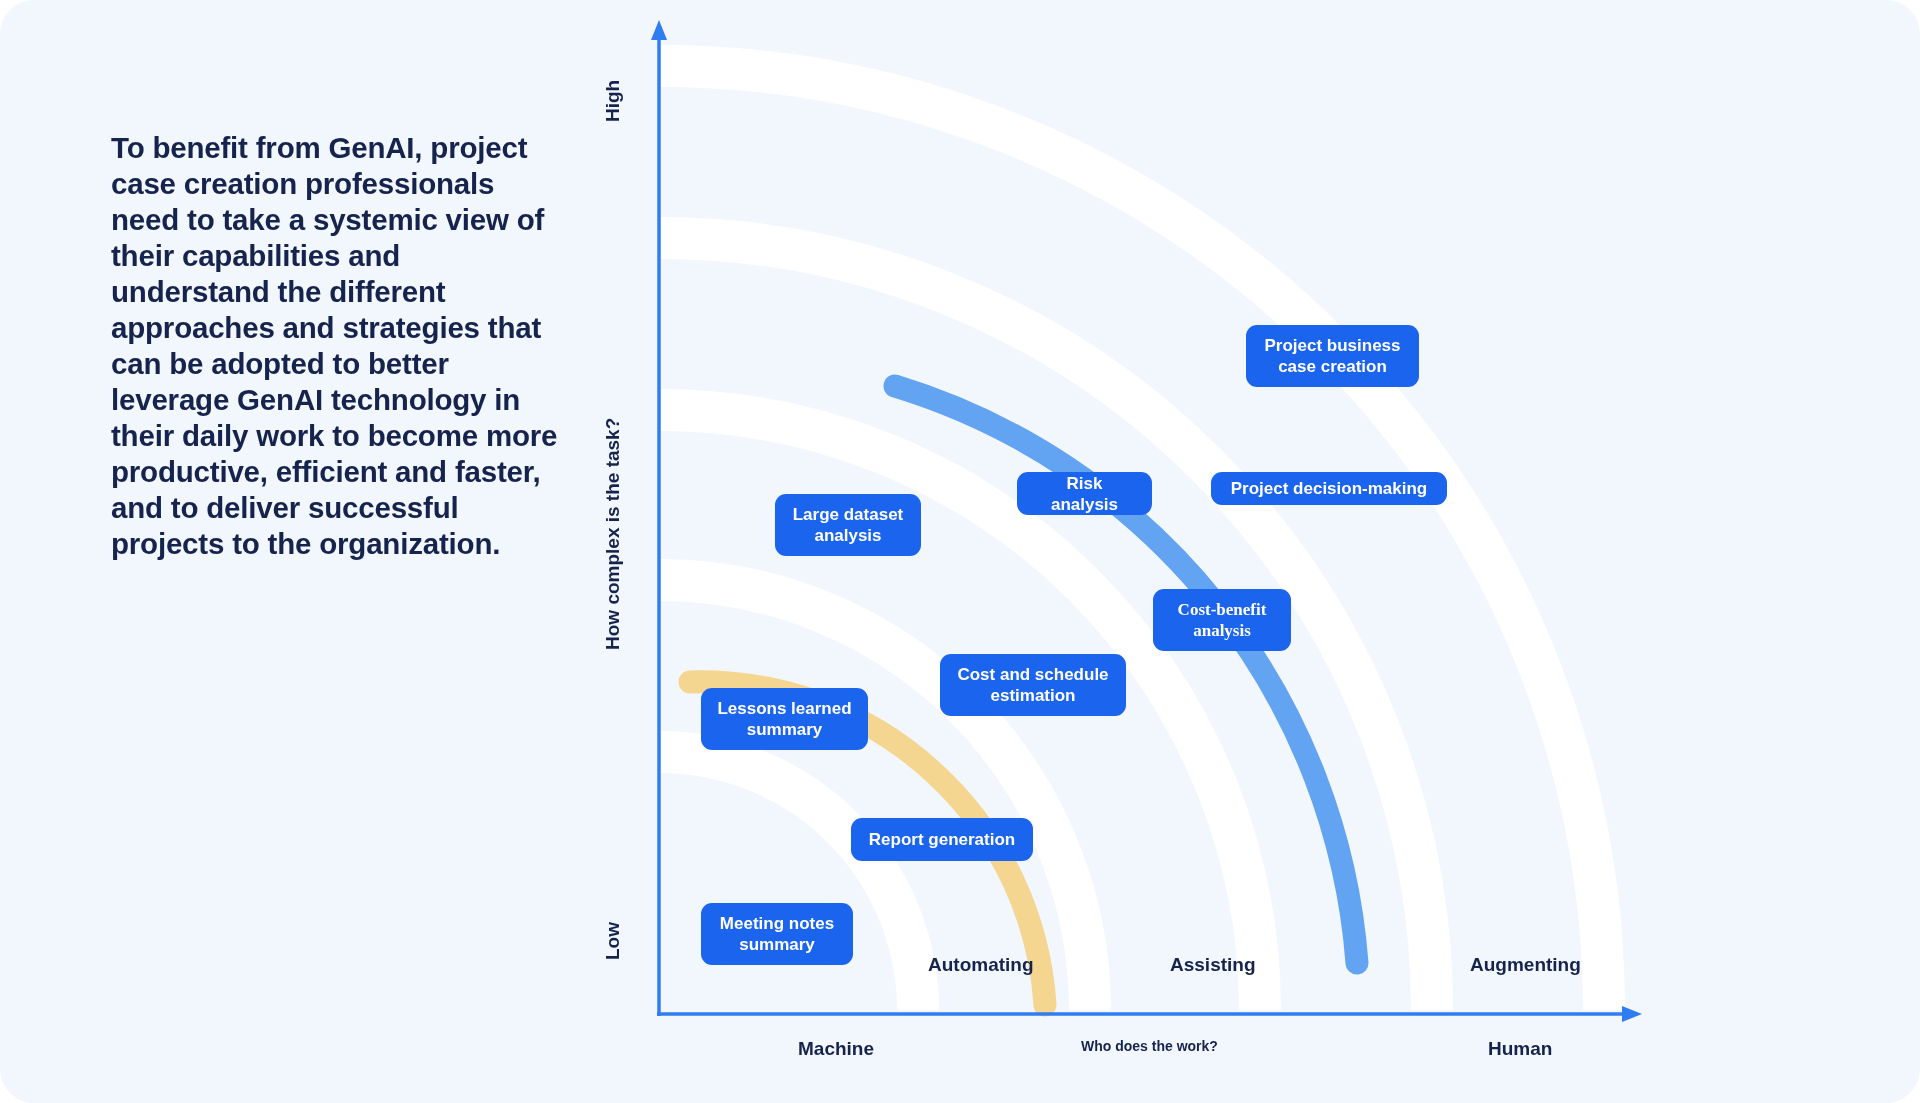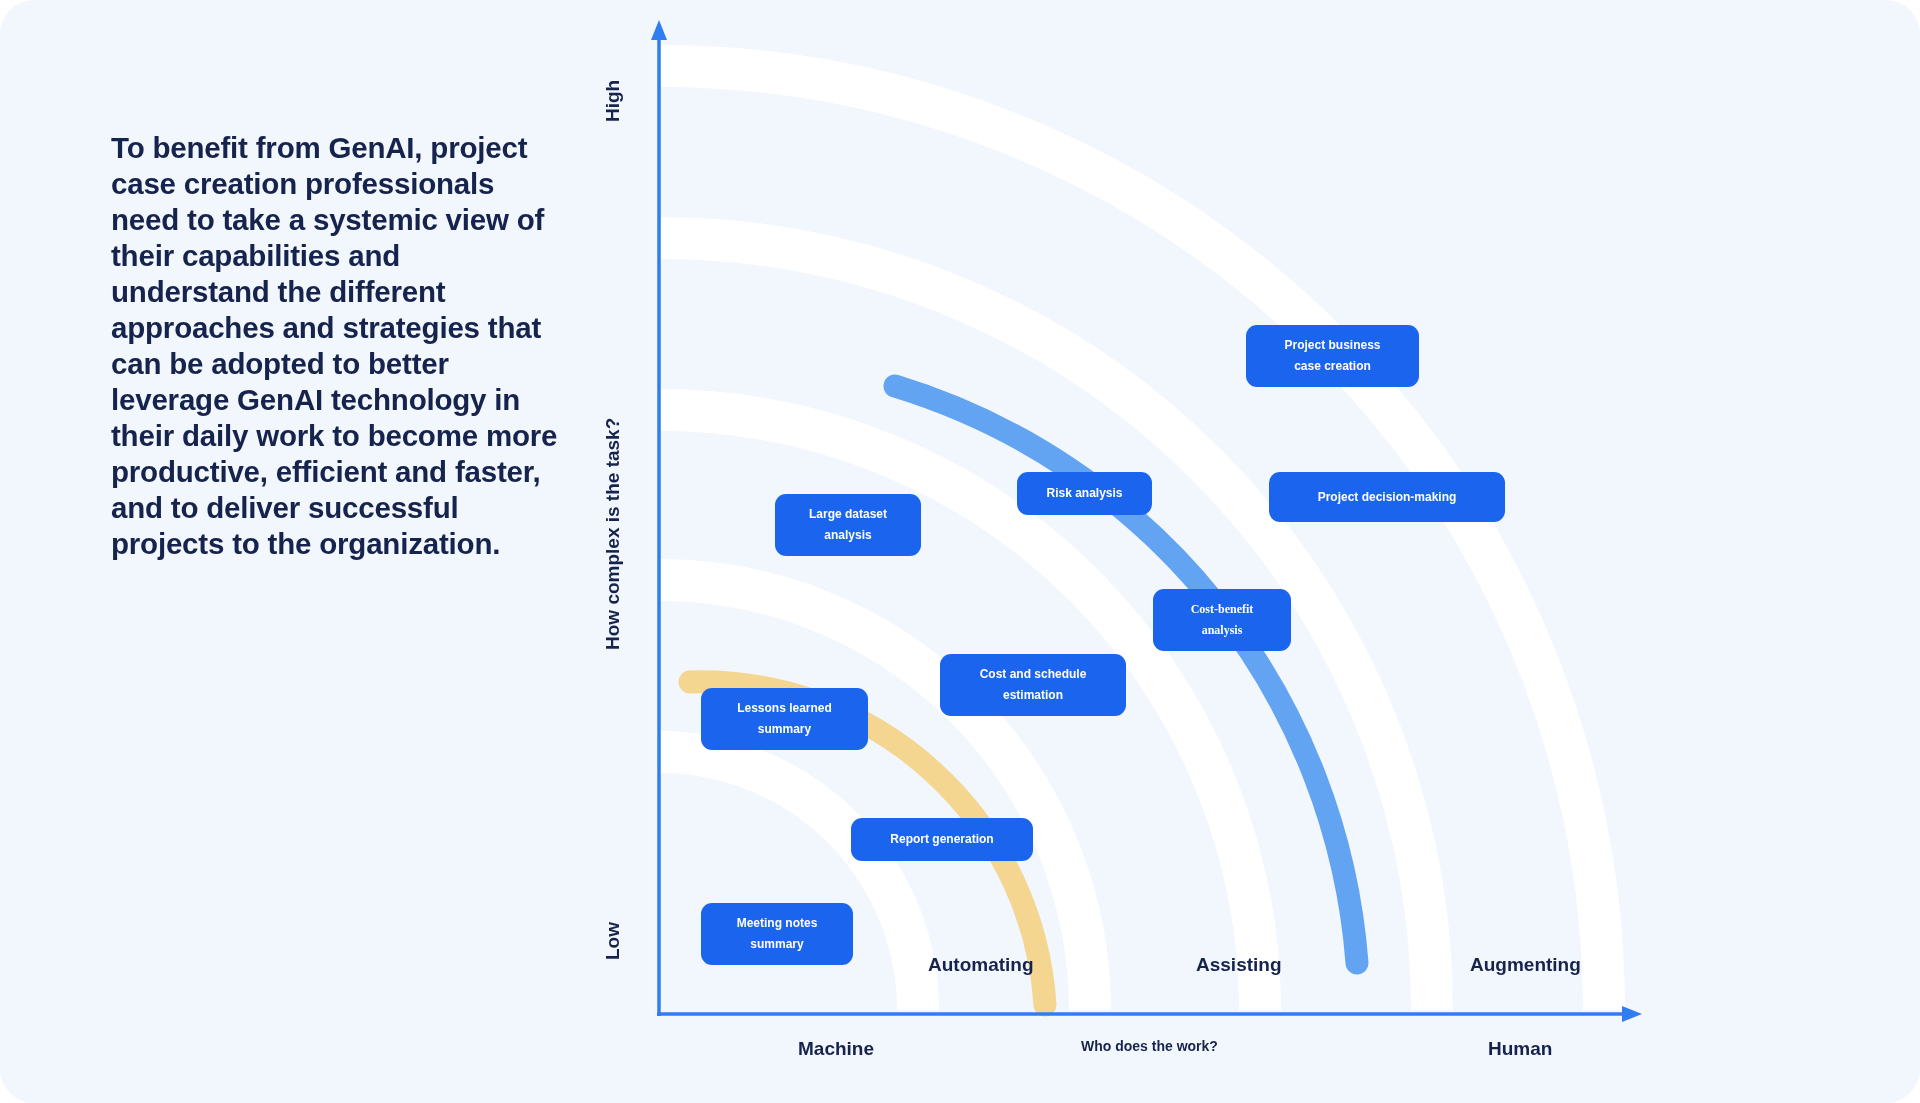--- a/index.html
+++ b/index.html
@@ -121,30 +121,30 @@
 
   
   .zone-label {
     position: absolute;
     font-size: 19px;
     font-weight: 700;
     color: #16244d;
     white-space: nowrap;
   }
   #zone-automating { left: 928px; top: 954px; }
-  #zone-assisting  { left: 1196px; top: 954px; }
+  #zone-assisting  { left: 1170px; top: 954px; }
   #zone-augmenting { left: 1470px; top: 954px; }
 
   
   .pill {
     position: absolute;
     background: #1b64ed;
     color: #ffffff;
     border-radius: 11px;
-    font-size: 12px;
+    font-size: 17px;
     font-weight: 700;
     line-height: 21px;
     text-align: center;
     display: flex;
     align-items: center;
     justify-content: center;
     padding: 0 14px;
     box-sizing: border-box;
     white-space: pre-line;
   }
@@ -196,21 +196,21 @@
       <div class="axis-text" id="x-human">Human</div>
 
       <div class="zone-label" id="zone-automating">Automating</div>
       <div class="zone-label" id="zone-assisting">Assisting</div>
       <div class="zone-label" id="zone-augmenting">Augmenting</div>
 
       <div id="pill-layer">
           <div class="pill" style="left: 1246px; top: 325px; width: 173px; height: 62px;">Project  business
 case creation</div>
           <div class="pill" style="left: 1017px; top: 472px; width: 135px; height: 43px;">Risk analysis</div>
-          <div class="pill" style="left: 1269px; top: 472px; width: 236px; height: 50px; border-radius: 11px;">Project decision-making</div>
+          <div class="pill" style="left: 1211px; top: 472px; width: 236px; height: 33px; border-radius: 11px;">Project decision-making</div>
           <div class="pill" style="left: 775px; top: 494px; width: 146px; height: 62px;">Large dataset
 analysis</div>
           <div class="pill" style="left: 1153px; top: 589px; width: 138px; height: 62px; font-family: Liberation Serif, serif;">Cost-benefit
 analysis</div>
           <div class="pill" style="left: 940px; top: 654px; width: 186px; height: 62px;">Cost and schedule
 estimation</div>
           <div class="pill" style="left: 701px; top: 688px; width: 167px; height: 62px;">Lessons learned
 summary</div>
           <div class="pill" style="left: 851px; top: 818px; width: 182px; height: 43px;">Report generation</div>
           <div class="pill" style="left: 701px; top: 903px; width: 152px; height: 62px;">Meeting notes

